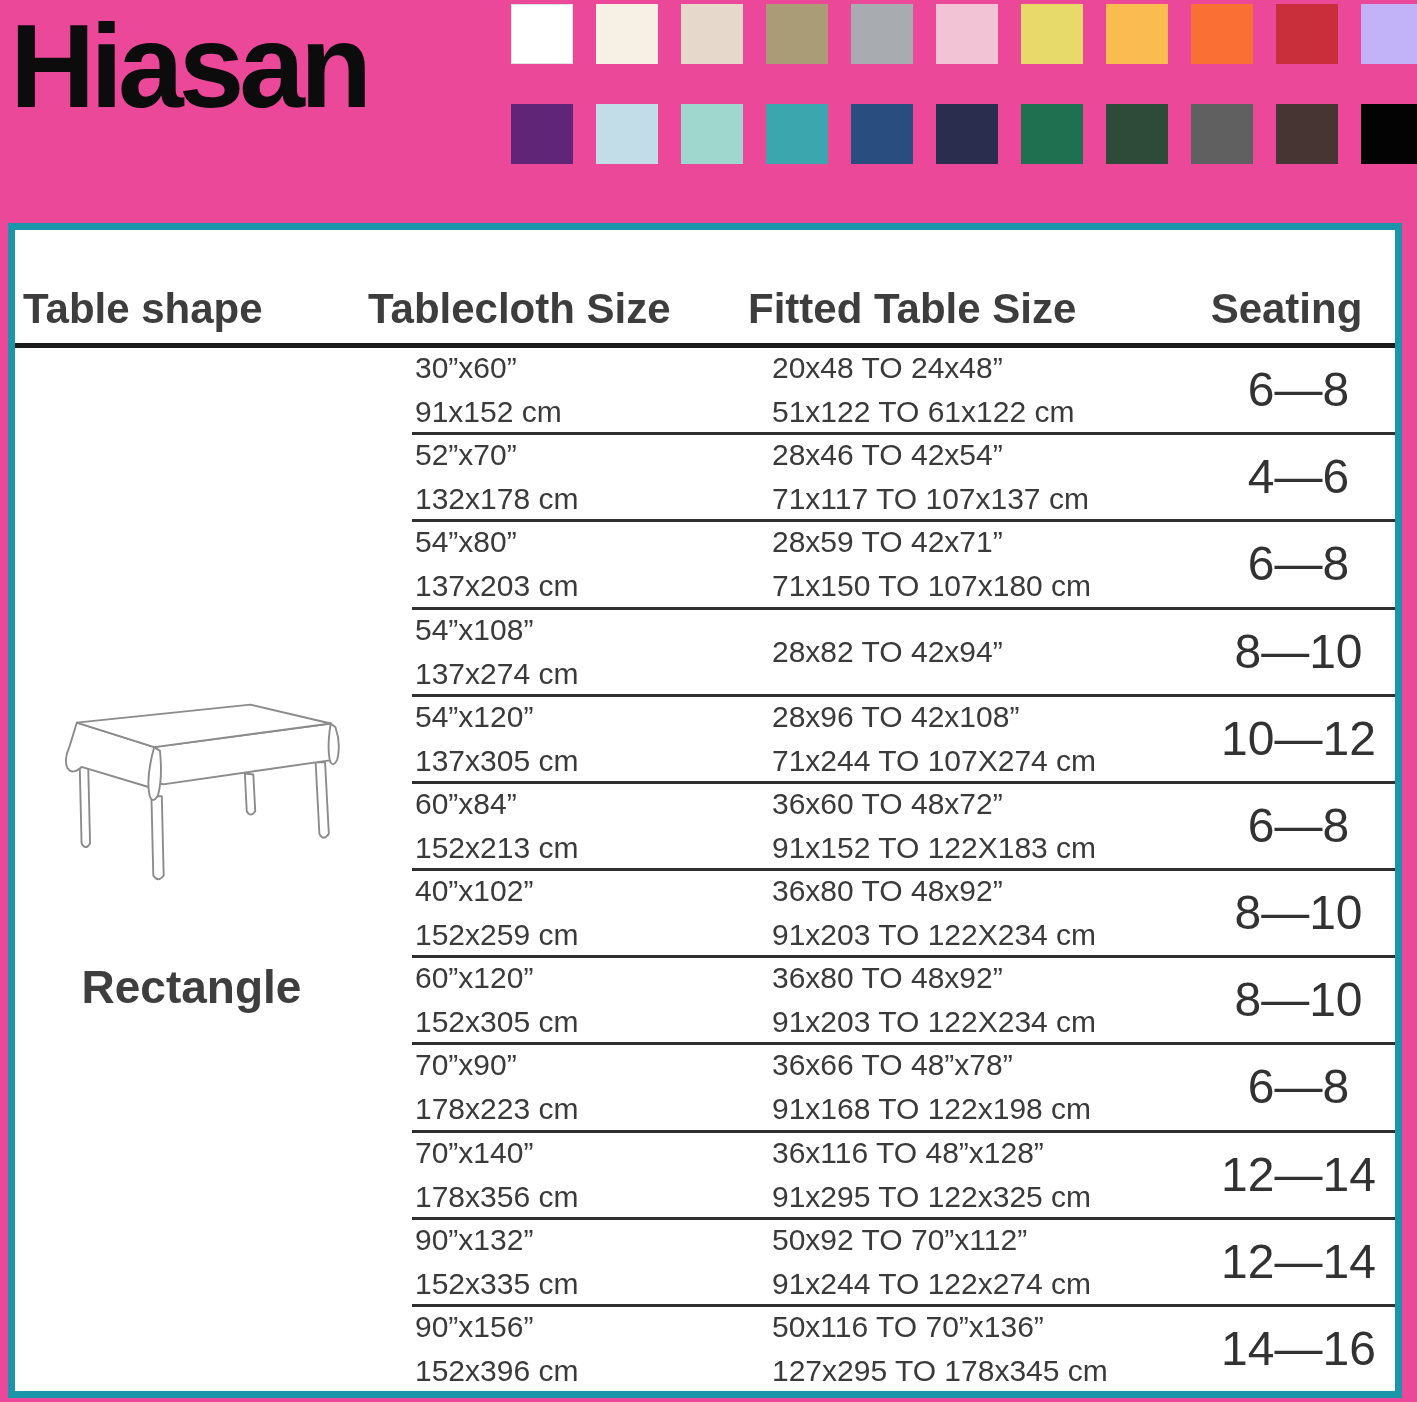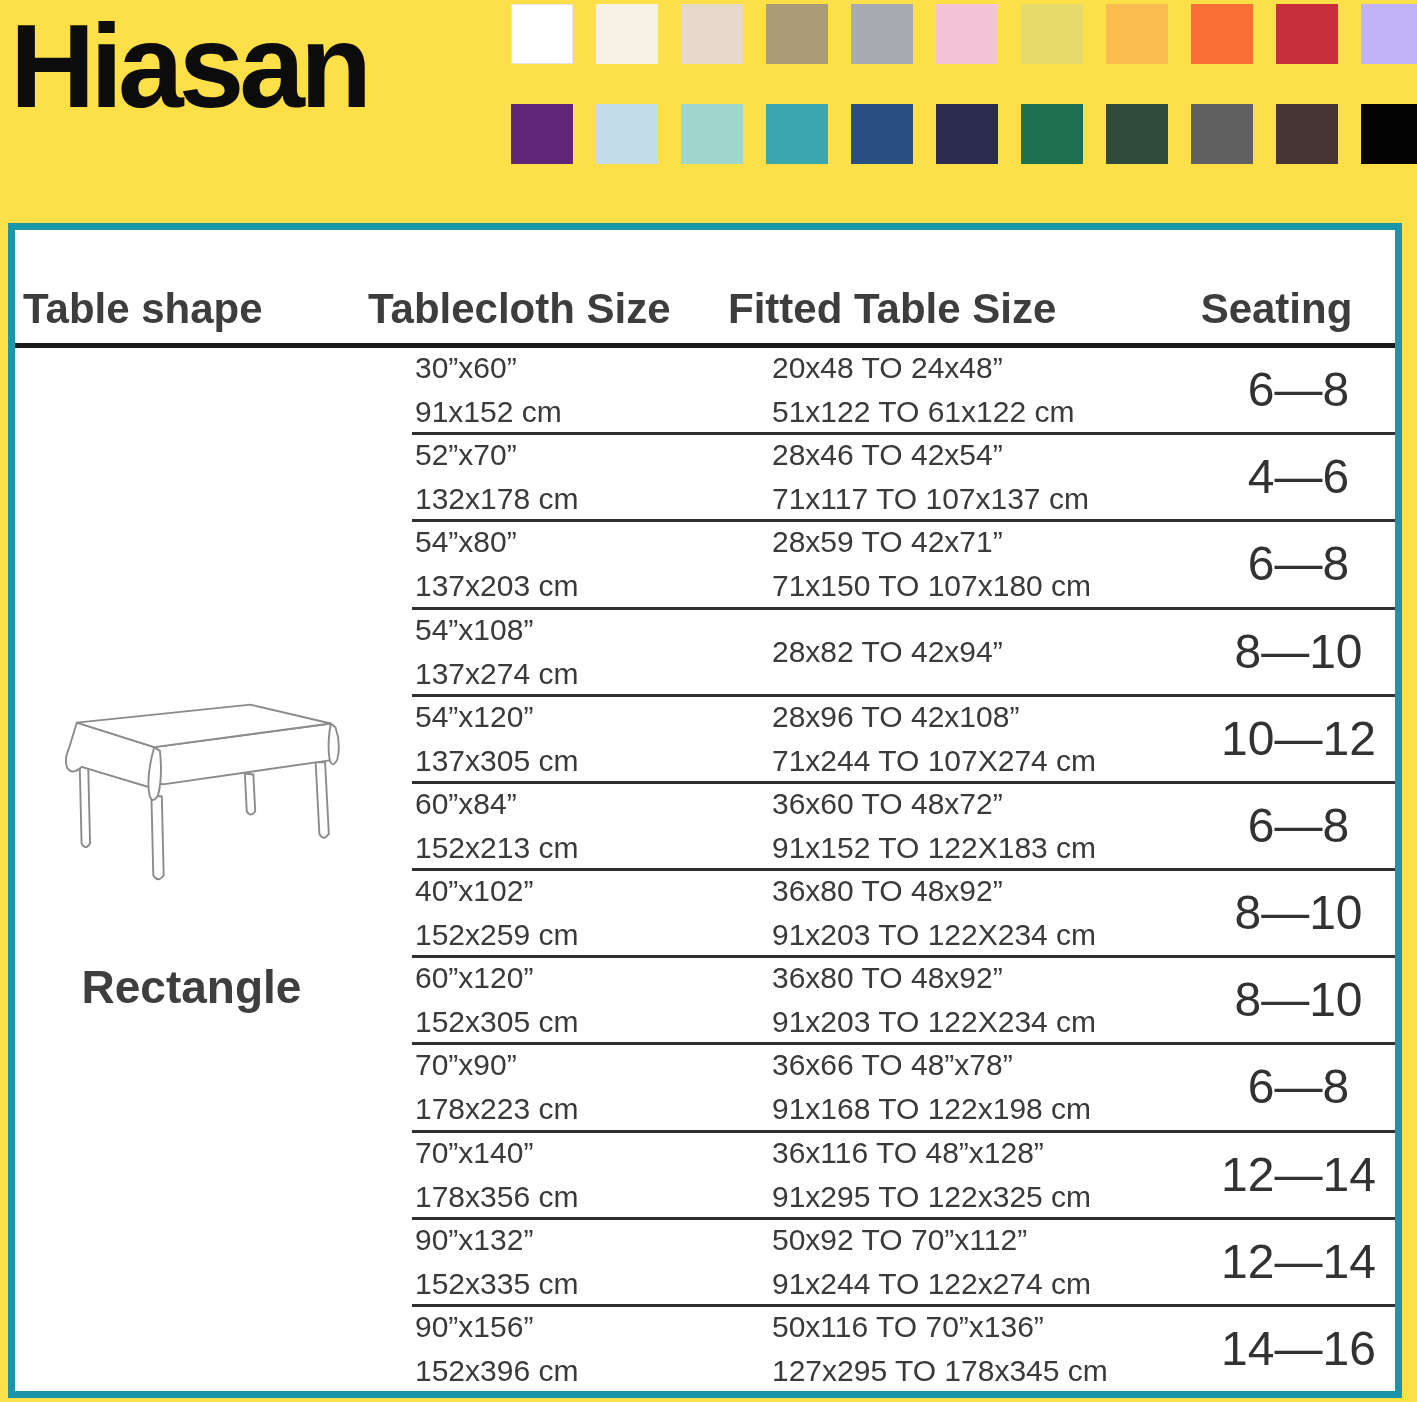--- a/index.html
+++ b/index.html
@@ -1,16 +1,16 @@
 <!DOCTYPE html>
 <html><head>
 <meta charset="utf-8">
 <style>
   html,body{margin:0;padding:0;background:#fff;}
-  .page{position:relative;width:1417px;height:1402px;background:#fde047;overflow:hidden;
+  .page{position:relative;width:1417px;height:1402px;background:#ec4899;overflow:hidden;
         font-family:"Liberation Sans",sans-serif;}
 
   
   .logo{position:absolute;left:10px;top:0px;font-size:118px;font-weight:bold;
         letter-spacing:-5px;color:#0c0c0c;line-height:1.12;}
 
   
   .swatches{position:absolute;left:511px;top:4px;}
   .swatch-row{display:flex;gap:23px;margin-bottom:40px;}
   .swatch{width:62px;height:60px;}
@@ -19,21 +19,21 @@
   
   .chart{position:absolute;left:8px;top:223px;width:1394px;height:1175px;
          border:7px solid #1b95a9;box-sizing:border-box;background:#fff;
          display:flex;flex-direction:column;}
 
   .chart-header{display:flex;align-items:flex-end;height:103px;flex:none;
                 border-bottom:5px solid #1b1b1b;color:#3d3d3d;font-weight:bold;
                 font-size:42px;padding-bottom:10px;box-sizing:content-box;}
   .h-shape{width:353px;padding-left:8px;box-sizing:border-box;}
   .h-cloth{width:360px;margin-top:24px;}
-  .h-fitted{width:430px;}
+  .h-fitted{width:430px;margin-left:20px;}
   .h-seating{flex:1;text-align:center;}
 
   .chart-body{flex:1;display:flex;min-height:0;}
 
   .shape-col{width:353px;flex:none;display:flex;flex-direction:column;
              align-items:center;justify-content:center;gap:68px;padding-bottom:36px;
              box-sizing:border-box;}
   .table-icon{width:302px;height:202px;}
   .shape-label{font-size:46px;font-weight:bold;color:#3e3e3e;}
 

